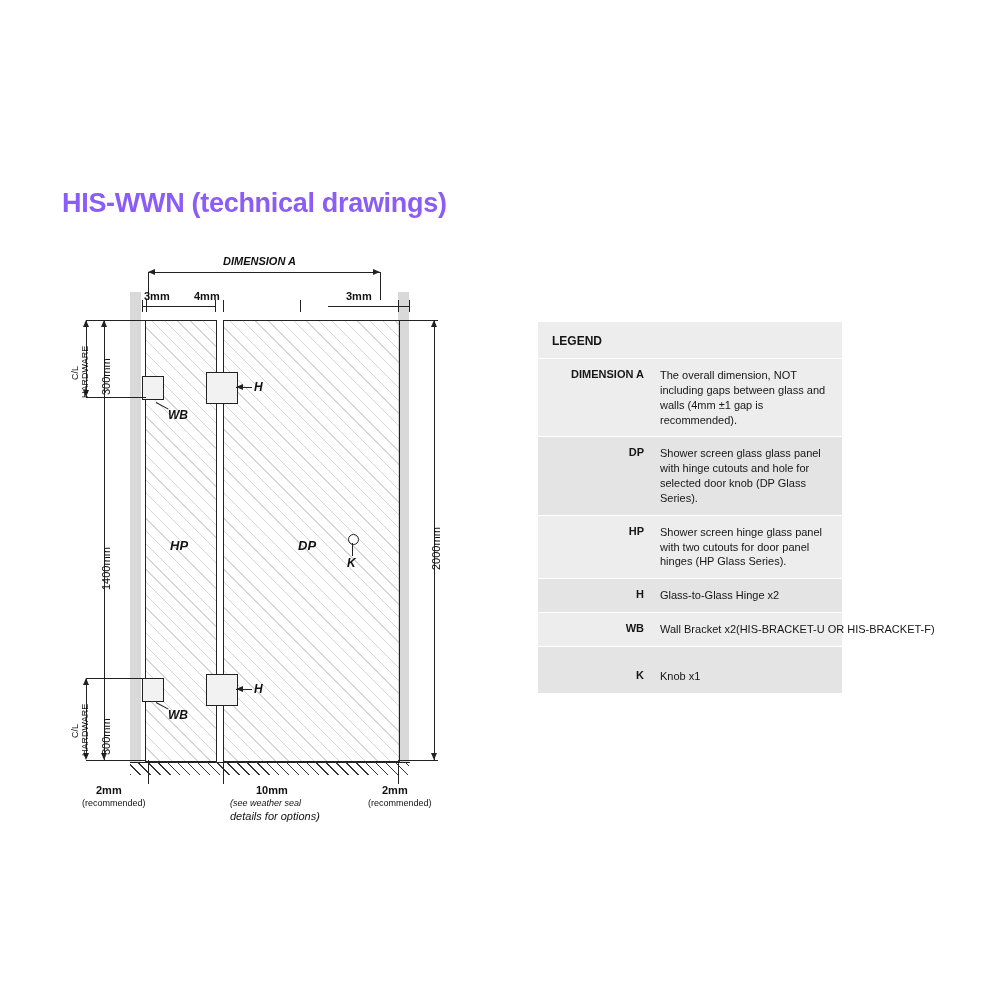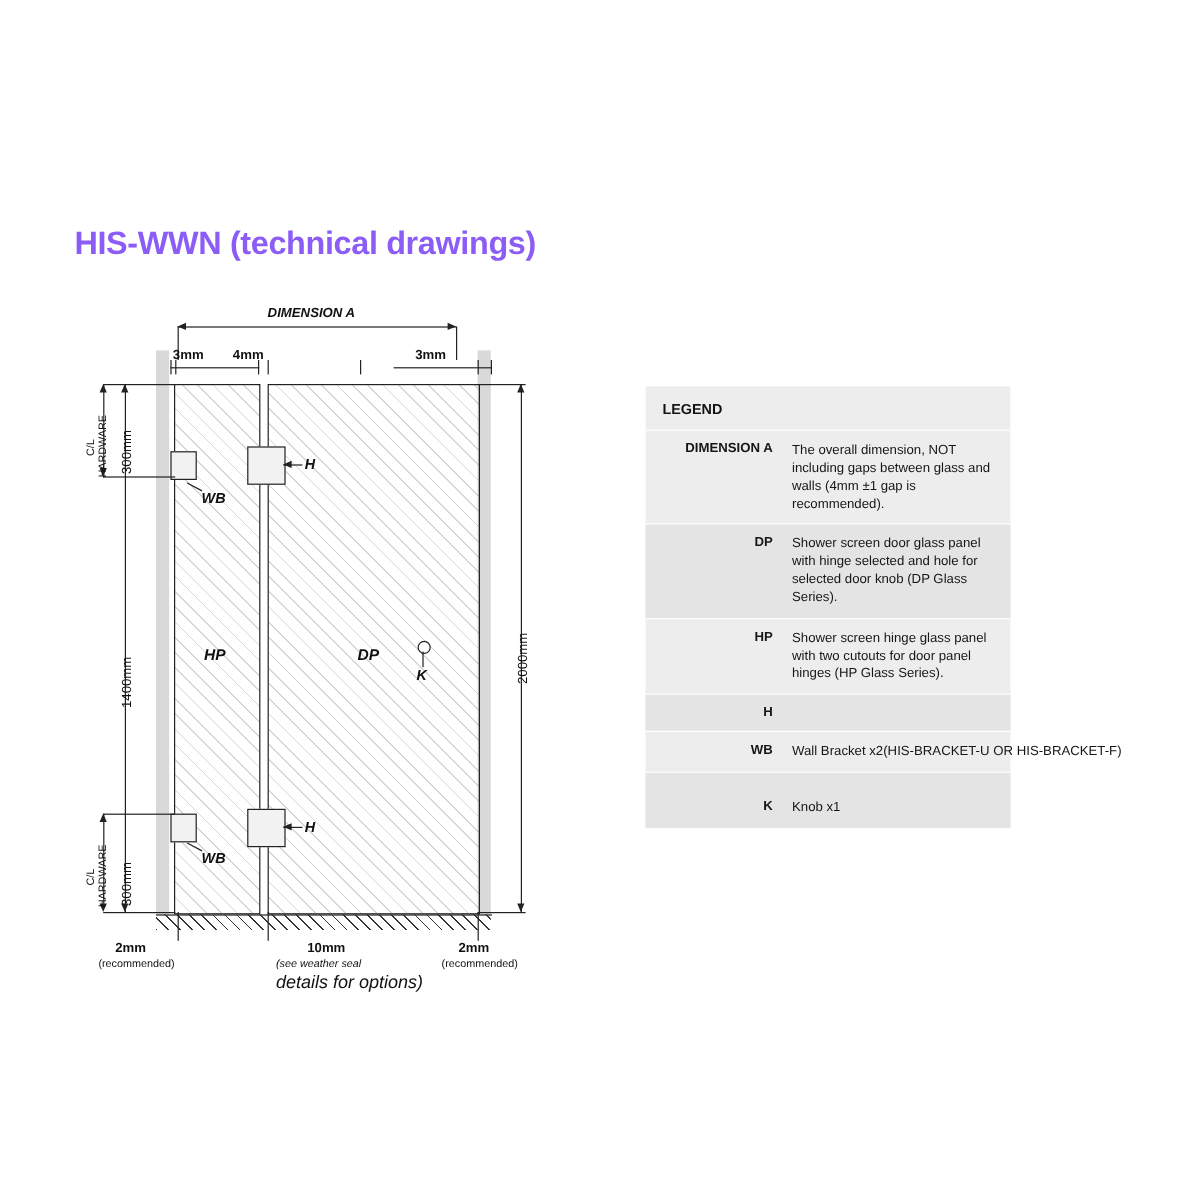--- a/index.html
+++ b/index.html
@@ -181,47 +181,48 @@
 
   <div class="line v1" style="left:88px;top:510px;height:24px;"></div>
   <div class="line v1" style="left:163px;top:510px;height:24px;"></div>
   <div class="line v1" style="left:338px;top:510px;height:24px;"></div>
 
   <div class="lbl lbl-b" style="left:36px;top:534px;">2mm</div>
   <div class="lbl" style="left:22px;top:548px;font-size:9px;">(recommended)</div>
 
   <div class="lbl lbl-b" style="left:196px;top:534px;">10mm</div>
   <div class="lbl lbl-i" style="left:170px;top:548px;font-size:9px;">(see weather seal</div>
-  <div class="lbl lbl-i" style="left:170px;top:560px;font-size:15px;">details for options)</div>
+  <div class="lbl lbl-i" style="left:170px;top:560px;font-size:11px;">details for options)</div>
 
   <div class="lbl lbl-b" style="left:322px;top:534px;">2mm</div>
   <div class="lbl" style="left:308px;top:548px;font-size:9px;">(recommended)</div>
 
 </div>
 
 <div class="legend">
   <div class="legend-title">LEGEND</div>
 
   <div class="legend-row">
     <div class="legend-key">DIMENSION A</div>
     <div class="legend-val">The overall dimension, NOT including gaps between glass and walls (4mm ±1 gap is recommended).</div>
   </div>
 
   <div class="legend-row alt">
     <div class="legend-key">DP</div>
-    <div class="legend-val">Shower screen door glass panel with hinge selected and hole for selected door knob (DP Glass Series).</div>
+    <div class="legend-val">Shower screen glass glass panel with hinge cutouts and hole for selected door knob (DP Glass Series).</div>
   </div>
 
   <div class="legend-row">
     <div class="legend-key">HP</div>
     <div class="legend-val">Shower screen hinge glass panel with two cutouts for door panel hinges (HP Glass Series).</div>
   </div>
 
   <div class="legend-row alt">
     <div class="legend-key">H</div>
+    <div class="legend-val">Glass-to-Glass Hinge x2</div>
   </div>
 
   <div class="legend-row">
     <div class="legend-key">WB</div>
     <div class="legend-val legend-wide" style="white-space:nowrap;">Wall Bracket x2(HIS-BRACKET-U OR HIS-BRACKET-F)</div>
   </div>
 
   <div class="legend-row alt" style="min-height:44px;">
     <div class="legend-key" style="padding-top:22px;">K</div>
     <div class="legend-val" style="padding-top:22px;">Knob x1</div>

